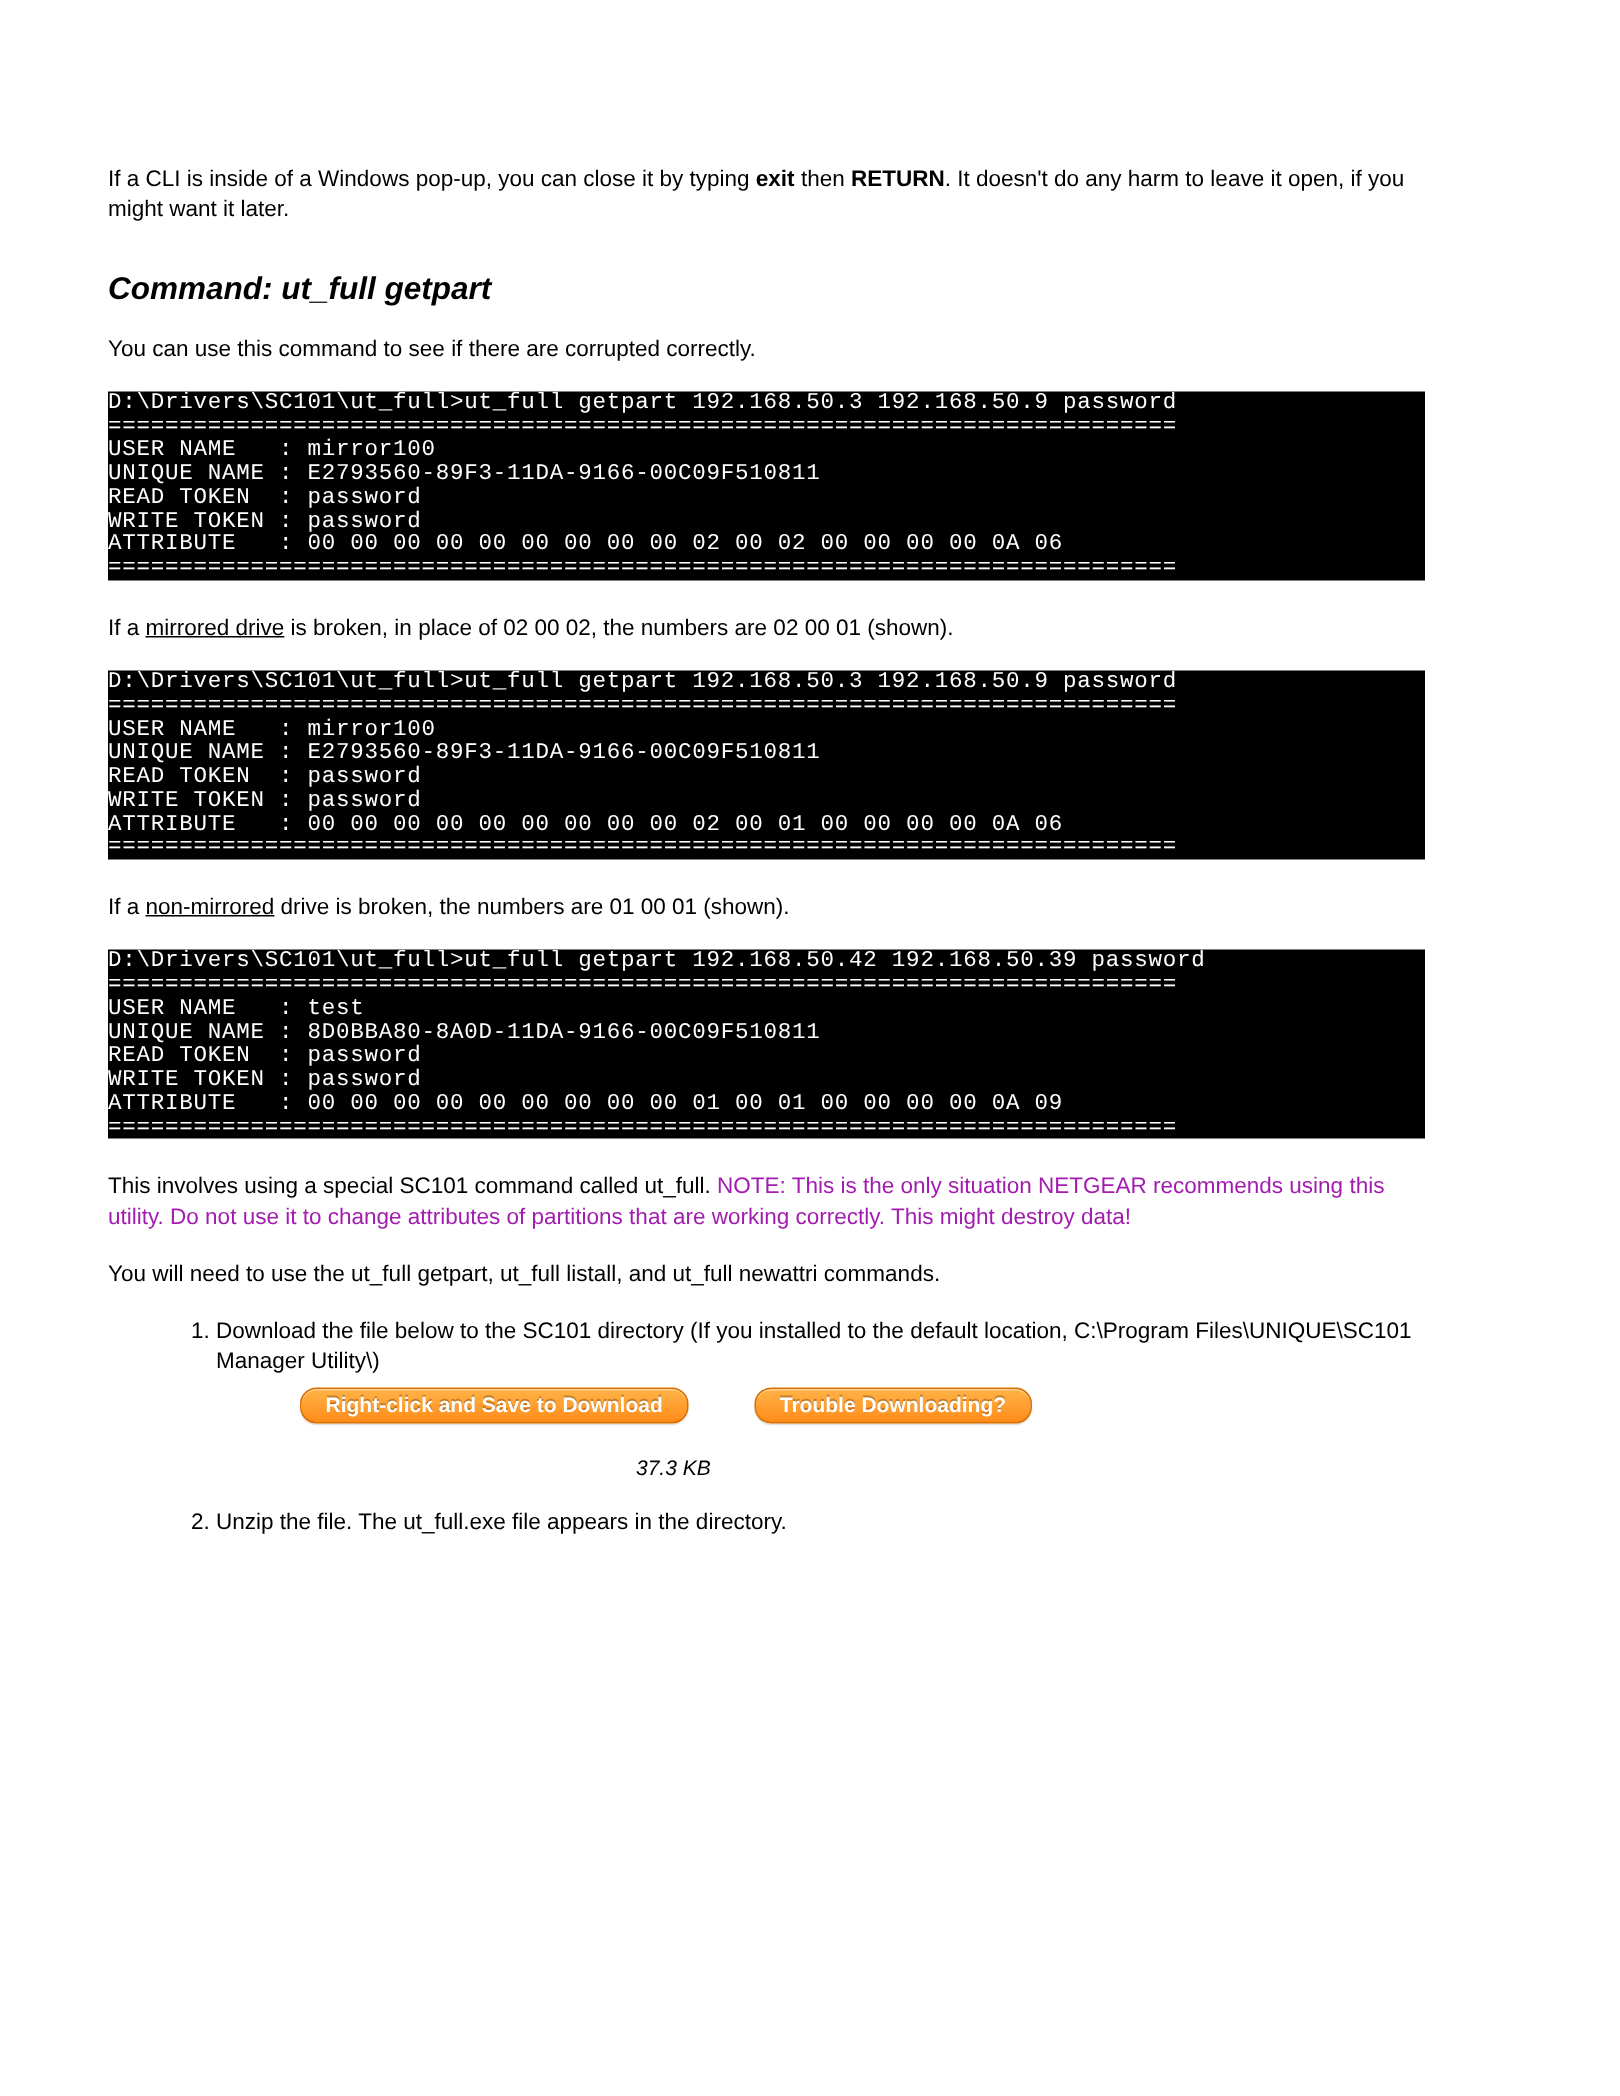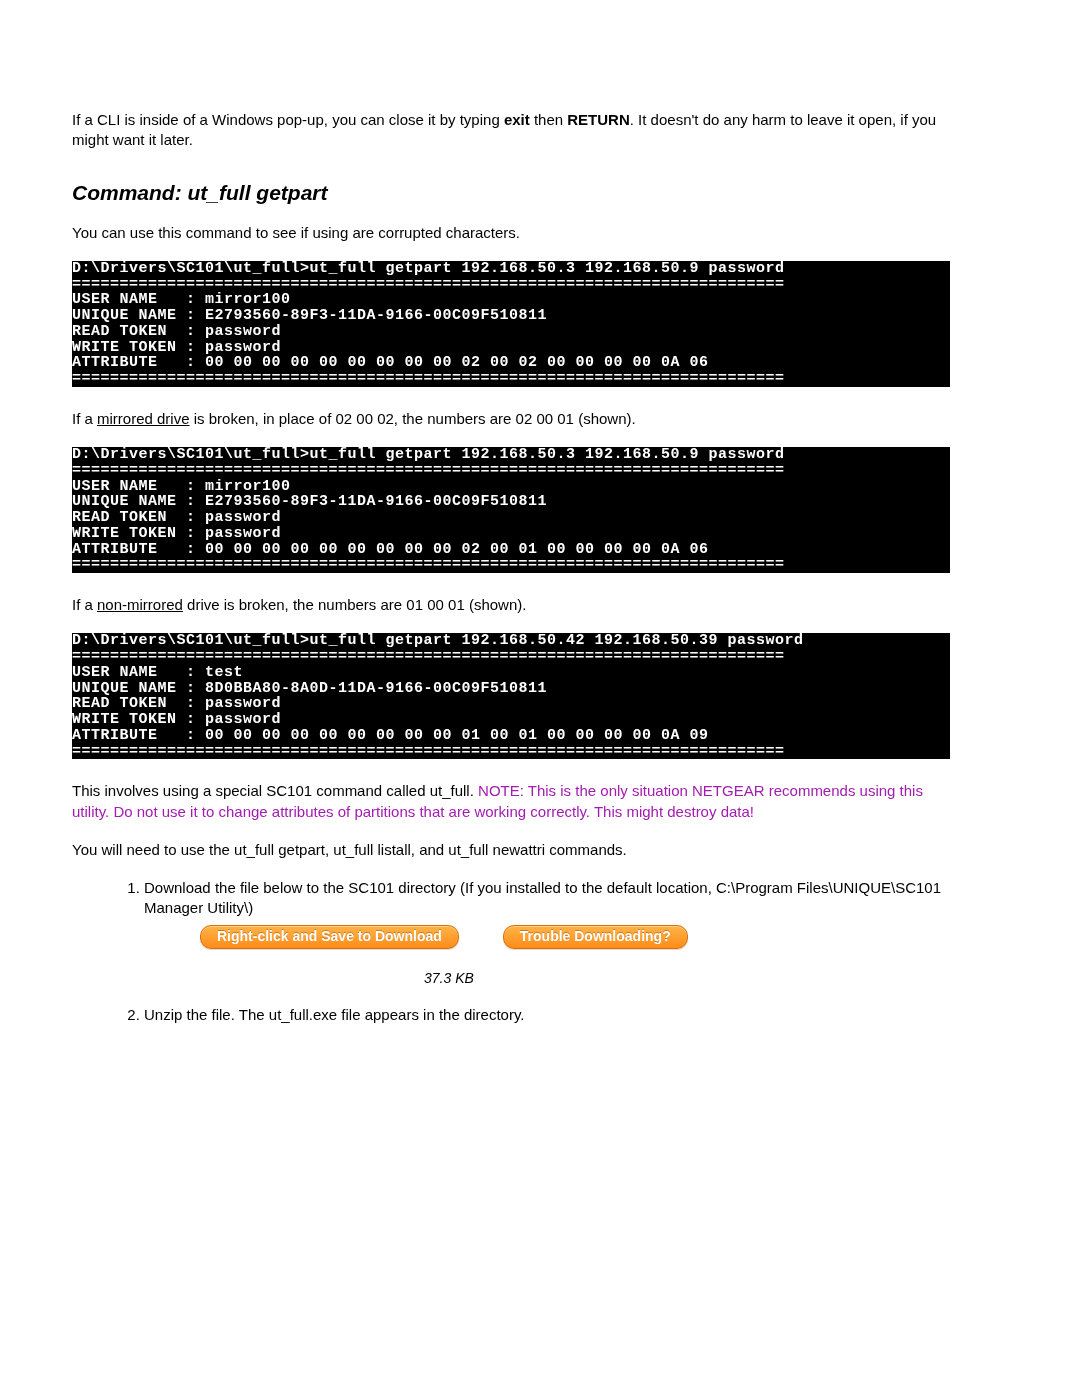--- a/index.html
+++ b/index.html
@@ -22,21 +22,21 @@
     font-style: italic;
     font-weight: bold;
     font-size: 21px;
     margin: 30px 0 18px 0;
   }
   .term {
     background: #000;
     color: #fff;
     font-family: "Courier New", monospace;
     font-size: 15px;
-    font-weight: bold;
+    font-weight: normal;
     white-space: pre;
     padding: 0;
     margin: 0 0 22px 0;
     line-height: 1.05;
     letter-spacing: 0.5px;
     overflow: hidden;
   }
   .red { color: #a21caf; }
   .under { text-decoration: underline; }
   ol.steps {
@@ -85,21 +85,21 @@
 <body>
 
 <div class="page">
 
   <p>
     <span>If a CLI is inside of a Windows pop-up, you can close it by typing </span><b>exit</b><span> then </span><b>RETURN</b><span>. It doesn't do any harm to leave it open, if you might want it later.</span>
   </p>
 
   <h2>Command: ut_full getpart</h2>
 
-  <p>You can use this command to see if using are corrupted characters.</p>
+  <p>You can use this command to see if there are corrupted correctly.</p>
 
   <div class="term">D:\Drivers\SC101\ut_full&gt;ut_full getpart 192.168.50.3 192.168.50.9 password
 ===========================================================================
 USER NAME   : mirror100
 UNIQUE NAME : E2793560-89F3-11DA-9166-00C09F510811
 READ TOKEN  : password
 WRITE TOKEN : password
 ATTRIBUTE   : 00 00 00 00 00 00 00 00 00 02 00 02 00 00 00 00 0A 06
 ===========================================================================</div>
 

